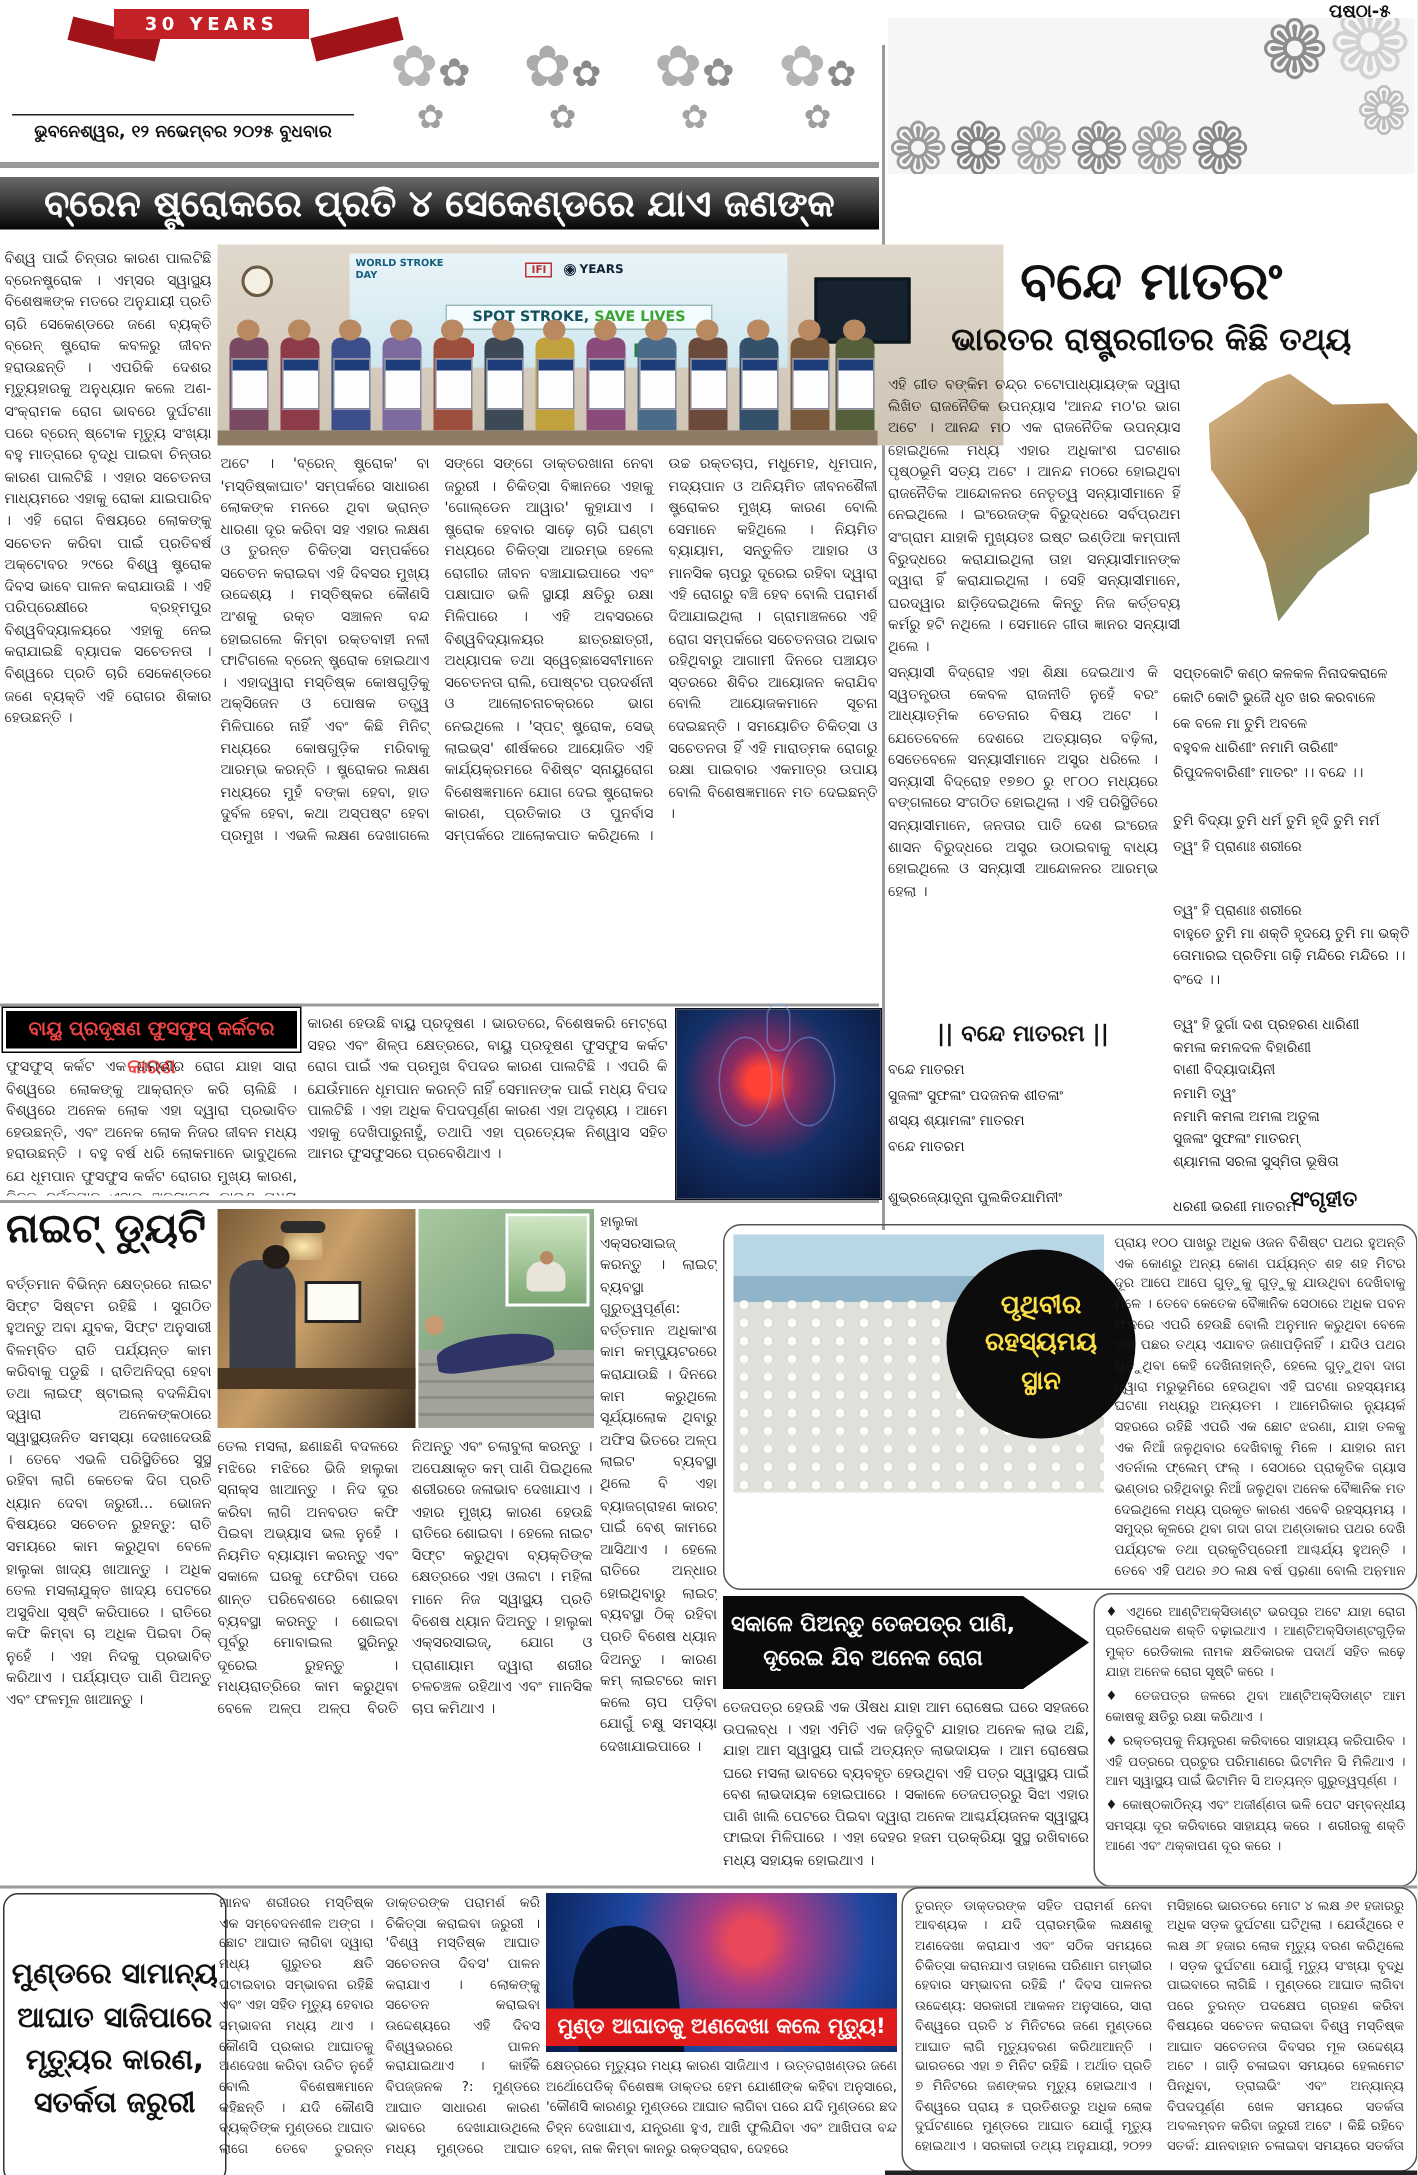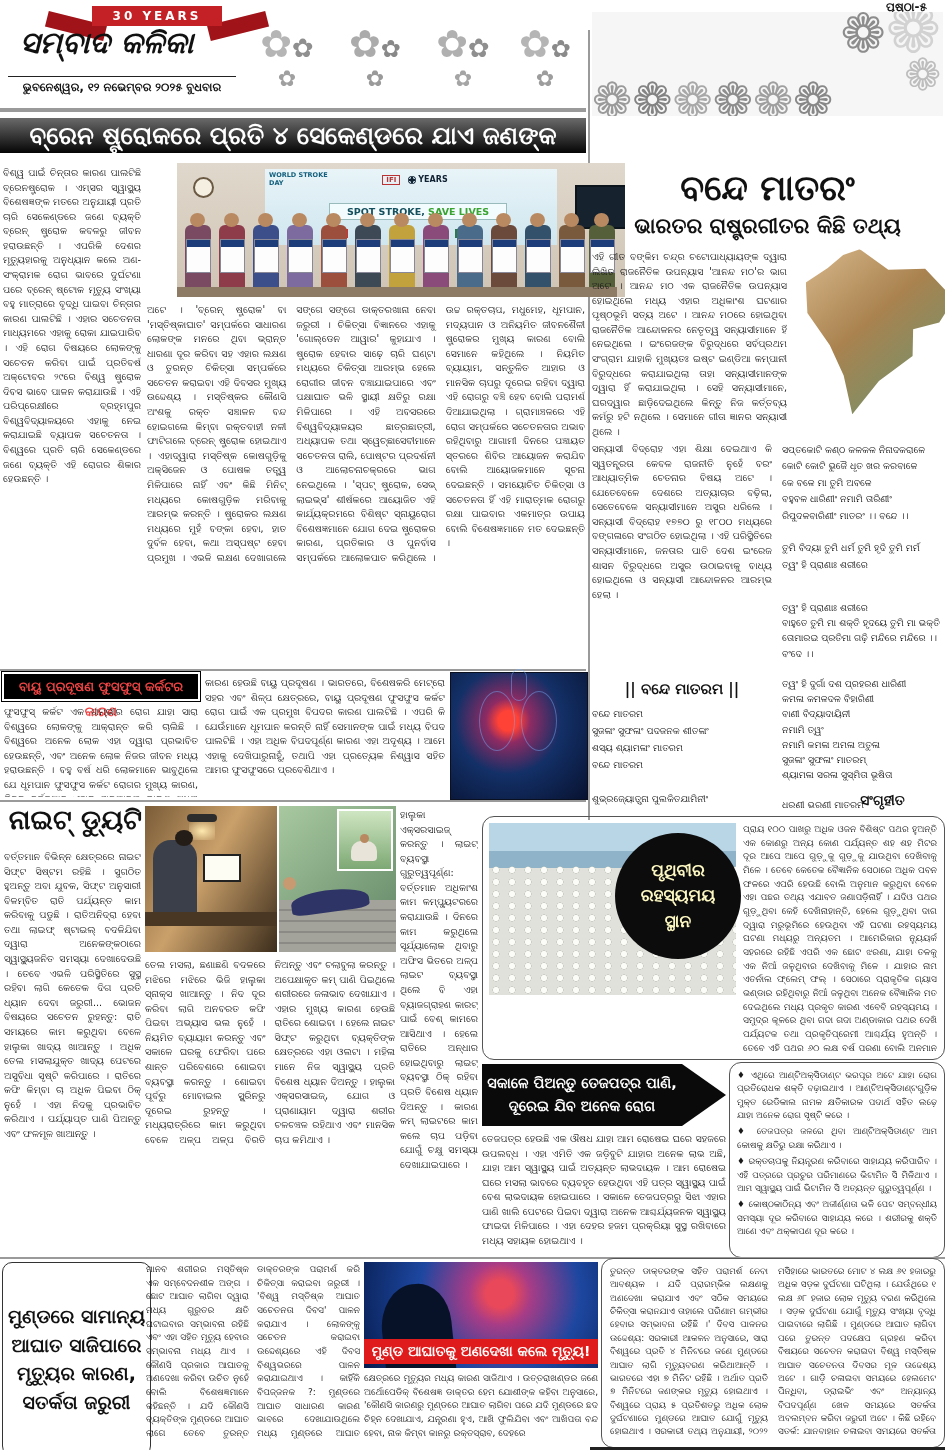--- a/index.html
+++ b/index.html
@@ -4,36 +4,36 @@
 <style>
   html,body{margin:0;padding:0;background:#e8e8e8;}
   #page{position:relative;width:945px;height:1450px;background:#fff;margin:0 auto;
         font-family:"DejaVu Sans","Liberation Sans",sans-serif;overflow:hidden;color:#111;}
   .abs{position:absolute;}
   .txt{font-size:9.6px;line-height:1.52;text-align:justify;color:#1a1a1a;overflow:hidden;}
   .rule{background:#9a9a9a;}
   .vrule{background:#9a9a9a;width:2px;}
   .rbox{border:1.6px solid #555;border-radius:12px;}
   
-  #ribbon{left:92px;top:6px;width:130px;height:20px;background:#c42127;color:#fff;
+  #ribbon{left:76px;top:6px;width:130px;height:20px;background:#c42127;color:#fff;
           font-weight:bold;font-size:12px;text-align:center;line-height:20px;letter-spacing:3px;}
   .ribtail{width:60px;height:16px;background:#a01318;top:18px;}
   #logo{left:20px;top:26px;width:210px;font-family:"DejaVu Serif","Liberation Serif",serif;
         font-size:30px;font-weight:bold;font-style:italic;line-height:1.1;}
   #dateline{left:8px;top:76px;width:228px;border-top:1.4px solid #222;font-size:11.5px;
             font-weight:bold;padding-top:3px;text-align:center;}
   .flowerclu{top:22px;height:84px;width:82px;text-align:center;color:#9a9a9a;}
   .flowerclu span{display:inline-block;}
   #pageno{right:18px;top:0;font-size:12px;font-weight:bold;}
   .gerb{color:#a7a7a7;}
   
   #mainhead{left:0;top:118px;width:586px;height:35px;background:linear-gradient(#6a6a6a,#050505);
             color:#fff;font-weight:bold;font-size:24.5px;text-align:center;line-height:35px;}
   
-  #photo1{left:145px;top:163px;width:448px;height:134px;background:linear-gradient(#e0d8cc,#cfc4b4);overflow:hidden;margin-left:32px;}
+  #photo1{left:145px;top:163px;width:524px;height:134px;background:linear-gradient(#e0d8cc,#cfc4b4);overflow:hidden;}
   #screen1{left:88px;top:6px;width:292px;height:76px;background:linear-gradient(#e8f4f8,#cfe6ef);
            font-size:6px;color:#1c5d74;overflow:hidden;}
   #wsd{left:4px;top:3px;width:60px;font-weight:bold;font-size:6.5px;line-height:1.2;color:#14607e;}
   #scr-c{left:70px;top:6px;width:160px;text-align:center;}
   #ifi{display:inline-block;border:1px solid #b33;color:#b33;font-weight:bold;font-size:7px;padding:0 3px;}
   #jeevan{display:inline-block;margin-left:8px;font-weight:bold;font-size:8px;color:#123;}
   #fp{display:inline-block;width:8px;height:8px;border-radius:50%;background:radial-gradient(circle,#123 30%,#cfe6ef 32%,#123 45%,#cfe6ef 50%,#123 65%);vertical-align:middle;margin-right:2px;}
   #slogan{left:64px;top:34px;width:176px;border:1px solid #9bb;background:#f2fbfd;
           font-weight:bold;font-size:9.5px;text-align:center;padding:2px 0;}
   #slogan .g{color:#3aa431;}
@@ -46,43 +46,43 @@
   .poster i{display:block;height:7px;background:#1d3d7a;}
   #table1{left:0;bottom:0;width:440px;height:10px;background:#8d7b66;}
   
   #pollhead{left:4px;top:674px;width:194px;height:25px;background:#000;outline:1.6px solid #000;outline-offset:2px;
             color:#ef4444;font-weight:bold;font-size:13px;text-align:center;line-height:25px;}
   #lungs{left:450px;top:672px;width:136px;height:126px;
          background:radial-gradient(circle at 42% 38%,#ff4136 0 9%,#8e2b63 20%,#133067 48%,#081230 100%);
          border:1px solid #0a1020;}
   .lungline{position:absolute;border:1.5px solid rgba(120,180,255,.45);border-radius:50%;}
   
-  #nighthead{left:4px;top:806px;width:138px;font-size:27px;font-weight:bold;line-height:1.05;text-align:right;}
+  #nighthead{left:4px;top:806px;width:138px;font-size:27px;font-weight:bold;line-height:1.05;}
   #laptopimg{left:145px;top:806px;width:132px;height:146px;background:linear-gradient(120deg,#7a5c38,#caa06a 45%,#3c2d1c);overflow:hidden;}
   #lamp{left:42px;top:8px;width:30px;height:8px;background:#2c2c2c;border-radius:4px;}
   #lampglow{left:44px;top:16px;width:26px;height:18px;background:radial-gradient(#ffe9b0,rgba(255,233,176,0));}
   #lapscreen{left:58px;top:48px;width:34px;height:24px;background:#fdfdf4;border:2px solid #222;}
   #deskband{left:0;bottom:26px;width:132px;height:14px;background:#4a3723;}
   #woman1{left:8px;top:34px;width:44px;height:86px;background:#3a3f4a;border-radius:18px 18px 4px 4px;}
   #bun{left:22px;top:-10px;width:18px;height:16px;border-radius:50%;background:#241d17;}
   #yogaimg{left:279px;top:806px;width:117px;height:146px;background:linear-gradient(140deg,#a8c9a0,#5f8363);overflow:hidden;}
   #deck{left:0;bottom:0;width:117px;height:52px;background:repeating-linear-gradient(#a3a29b 0 9px,#8b8a84 9px 11px);}
   #cobra{left:12px;bottom:40px;width:78px;height:22px;background:#2e3466;border-radius:50% 60% 20% 20%;transform:rotate(-8deg);}
   #cobrahead{left:4px;bottom:62px;width:13px;height:13px;border-radius:50%;background:#c79a72;}
   #inset{right:3px;top:3px;width:52px;height:58px;border:2px solid #fff;background:linear-gradient(#cfe6c2,#7da874);}
   #medit{left:12px;bottom:8px;width:26px;height:20px;background:#e8e4da;border-radius:10px 10px 4px 4px;}
   #medithead{left:21px;bottom:26px;width:9px;height:9px;border-radius:50%;background:#b98a62;}
   
   #mystbox{left:482px;top:816px;width:461px;height:242px;}
   #eggimg{left:6px;top:6px;width:247px;height:172px;overflow:hidden;background:linear-gradient(#b9d6e6 0 16%,#8fb4ca 16% 26%,#dfe1da 26%);}
   #eggs{left:0;top:24%;width:100%;height:76%;
         background:radial-gradient(circle 5px at 7px 6px,#fbfbf7 55%,#c2c5ba 70%,transparent 72%);
         background-size:16px 12px;}
-  #mystcircle{left:132px;top:16px;width:126px;height:126px;border-radius:50%;background:#0c0c0c;
-              color:#fef9c3;font-weight:bold;font-size:17px;text-align:center;display:flex;
+  #mystcircle{left:148px;top:16px;width:126px;height:126px;border-radius:50%;background:#0c0c0c;
+              color:#fde047;font-weight:bold;font-size:17px;text-align:center;display:flex;
               flex-direction:column;justify-content:center;line-height:1.5;}
   
   #arrow{left:482px;top:1064px;width:200px;height:62px;background:#0a0a0a;color:#fff;
          font-weight:bold;font-size:14.5px;text-align:center;display:flex;flex-direction:column;
          justify-content:center;line-height:1.6;}
   #arrowtip{left:682px;top:1064px;width:0;height:0;border-top:31px solid transparent;
             border-bottom:31px solid transparent;border-left:44px solid #0a0a0a;}
   #bulletbox{left:729px;top:1062px;width:214px;height:194px;}
   .bullet{margin-bottom:3px;}
   
@@ -98,21 +98,20 @@
 </style>
 </head>
 <body>
 
 <div id="page">
 
   <div class="abs" style="left:0;top:0;width:240px;height:108px;">
     <div class="abs ribtail" style="left:46px;transform:rotate(14deg);"></div>
     <div class="abs ribtail" style="left:208px;transform:rotate(-14deg);"></div>
     <div class="abs" id="ribbon">30 YEARS</div>
-    <div class="abs" id="logo">ସମ୍ବାଦ କଳିକା</div>
     <div class="abs" id="dateline">ଭୁବନେଶ୍ୱର, ୧୨ ନଭେମ୍ବର ୨୦୨୫ ବୁଧବାର</div>
   </div>
   <div class="abs flowerclu" style="left:246px;">
     <span style="font-size:38px;color:#b5b5b5;">✿</span><span style="font-size:26px;color:#8f8f8f;">✿</span><br>
     <span style="font-size:22px;color:#a0a0a0;">✿</span>
   </div>
   <div class="abs flowerclu" style="left:334px;">
     <span style="font-size:38px;color:#ababab;">✿</span><span style="font-size:24px;color:#888;">✿</span><br>
     <span style="font-size:22px;color:#9a9a9a;">✿</span>
   </div>

